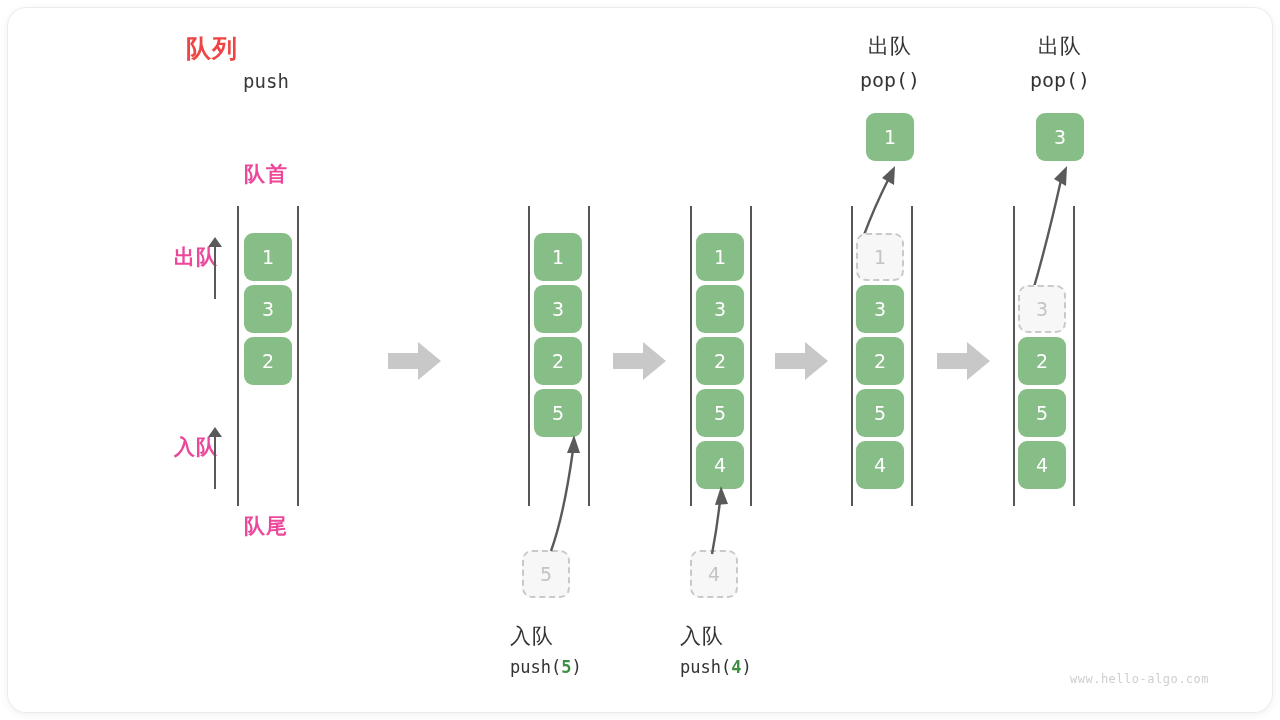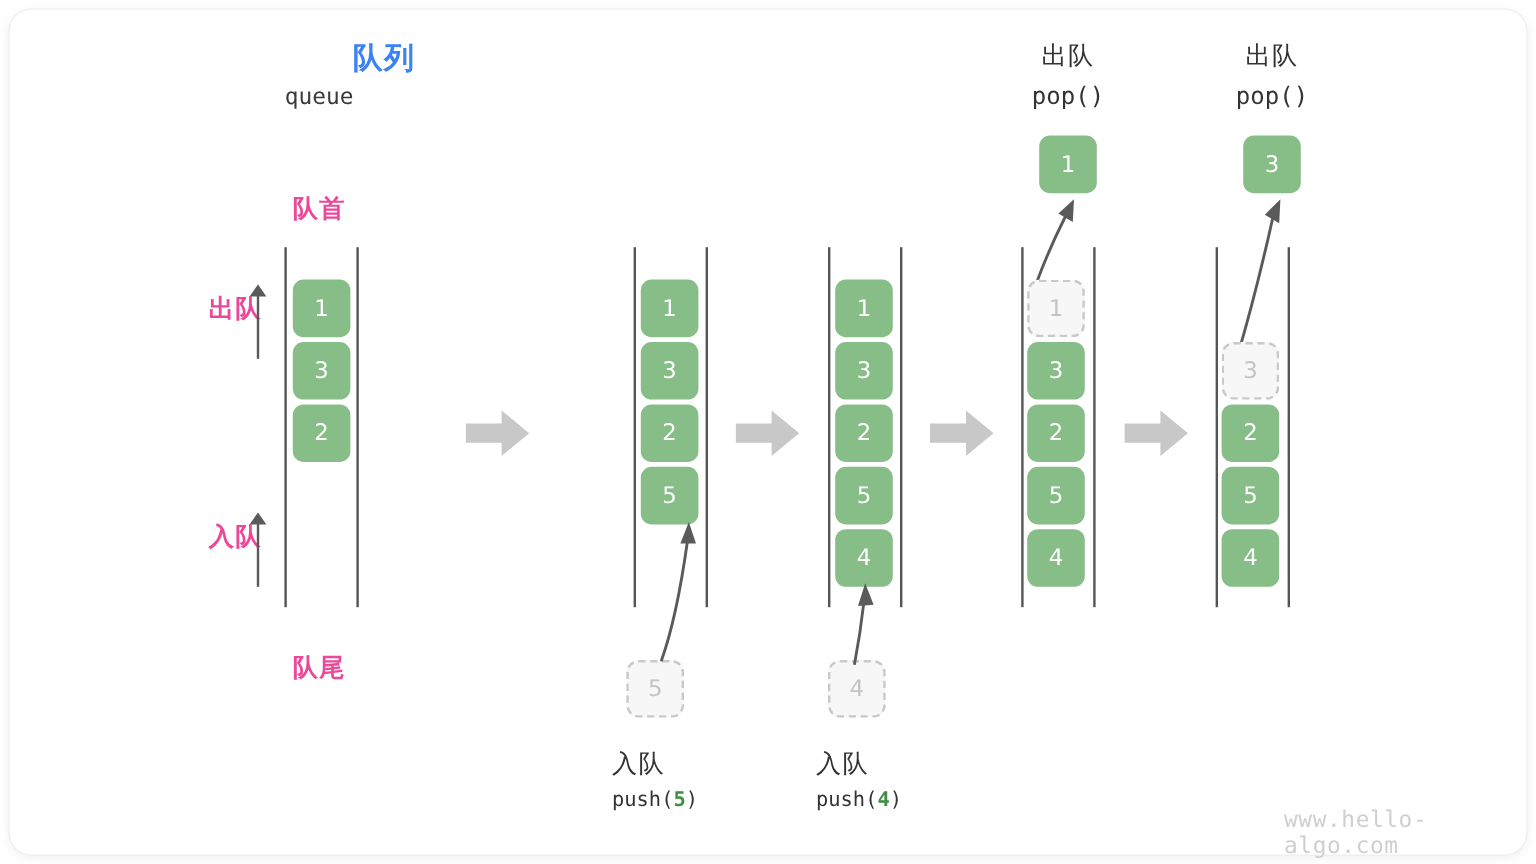--- a/index.html
+++ b/index.html
@@ -21,22 +21,22 @@
     background: #ffffff;
     border-radius: 18px;
     box-shadow: 0 0 0 1px #ececec, 0 2px 10px rgba(0,0,0,0.07);
   }
   .abs { position: absolute; }
 
   
   .title-cn {
     font-weight: bold;
     font-size: 25px;
-    color: #3b82f6;
-    text-align: right;
+    color: #ef4444;
+    text-align: left;
     letter-spacing: 1px;
   }
   .title-en {
     font-family: "DejaVu Sans Mono", "Liberation Mono", monospace;
     font-size: 19px;
     color: #3a3a3a;
     text-align: center;
   }
   .hdr-cn {
     font-size: 21px;
@@ -65,21 +65,21 @@
   }
   .op-code {
     font-family: "DejaVu Sans Mono", "Liberation Mono", monospace;
     font-size: 17px;
     color: #333333;
     white-space: pre;
   }
   .op-code .num { color: #3f8e44; font-weight: bold; }
   .watermark {
     font-family: "DejaVu Sans Mono", "Liberation Mono", monospace;
-    font-size: 19px;
+    font-size: 12px;
     color: #cfcfcf;
     letter-spacing: 0.5px;
   }
 
   
   .rail {
     position: absolute;
     width: 2px;
     background: #555555;
   }
@@ -120,24 +120,24 @@
   .step-arrow { position: absolute; }
   .step-arrow svg { display: block; }
 </style>
 </head>
 <body>
 
 <div id="canvas">
   <div class="card"></div>
 
   <div class="abs title-cn" style="left:186px; top:32px; width:160px;">队列</div>
-  <div class="abs title-en" style="left:186px; top:70px; width:160px;">queue</div>
+  <div class="abs title-en" style="left:186px; top:70px; width:160px;">push</div>
 
   <div class="abs side-label" style="left:186px; top:160px; width:160px;">队首</div>
-  <div class="abs side-label" style="left:186px; top:542px; width:160px;">队尾</div>
+  <div class="abs side-label" style="left:186px; top:512px; width:160px;">队尾</div>
 
   <div class="abs side-label" style="left:130px; top:243px; width:88px; text-align:right;">出队</div>
   <div class="v-arrow" style="left:208px; top:237px; height:62px;">
     <span class="head"></span>
     <span class="shaft" style="height:56px;"></span>
   </div>
 
   <div class="abs side-label" style="left:130px; top:433px; width:88px; text-align:right;">入队</div>
   <div class="v-arrow" style="left:208px; top:427px; height:62px;">
     <span class="head"></span>

